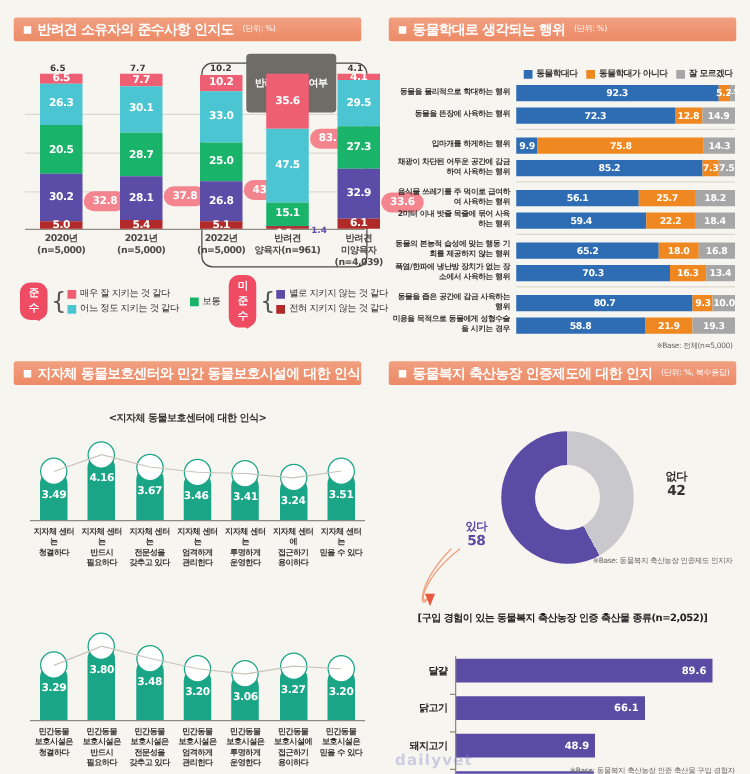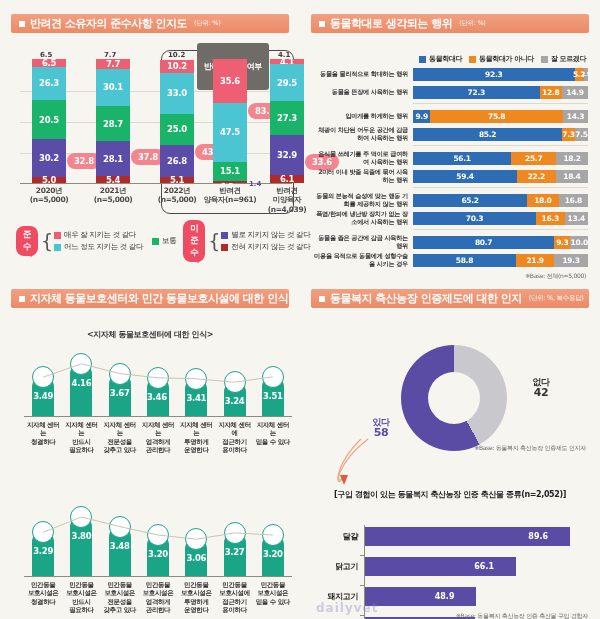--- a/index.html
+++ b/index.html
@@ -86,21 +86,21 @@
   .connector{position:absolute;left:0;top:0;pointer-events:none;}
 
   
   .donut-title{position:absolute;width:100%;text-align:center;font-size:8px;font-weight:bold;color:#222;letter-spacing:-.4px;}
   .donut{position:absolute;border-radius:50%;}
   .donut .hole{position:absolute;border-radius:50%;background:#f7f5ef;}
   .dlabel{position:absolute;text-align:center;font-weight:bold;letter-spacing:-.4px;line-height:1.15;}
   .hbars{position:absolute;margin-top:18px;}
   .hbrow{display:flex;align-items:center;height:22px;margin-bottom:8px;}
   .hbrow .hlab{width:42px;text-align:right;padding-right:6px;font-size:8px;font-weight:bold;color:#222;letter-spacing:-.4px;}
-  .hbrow .hbar{height:19px;background:#5a4ba5;display:flex;align-items:center;justify-content:flex-end;padding-right:22px;color:#fff;font-size:8px;font-weight:bold;box-sizing:border-box;}
+  .hbrow .hbar{height:19px;background:#5a4ba5;display:flex;align-items:center;justify-content:flex-end;padding-right:5px;color:#fff;font-size:8px;font-weight:bold;box-sizing:border-box;}
   .hbaxis{position:absolute;width:1px;background:#8e8a80;}
   .tick{position:absolute;width:4px;height:1px;background:#8e8a80;}
 
   .wm{position:absolute;left:10px;bottom:18px;font-size:12px;font-weight:bold;color:rgba(120,130,200,.35);letter-spacing:1px;}
 </style>
 </head>
 <body>
 
 <div class="grid">
 

